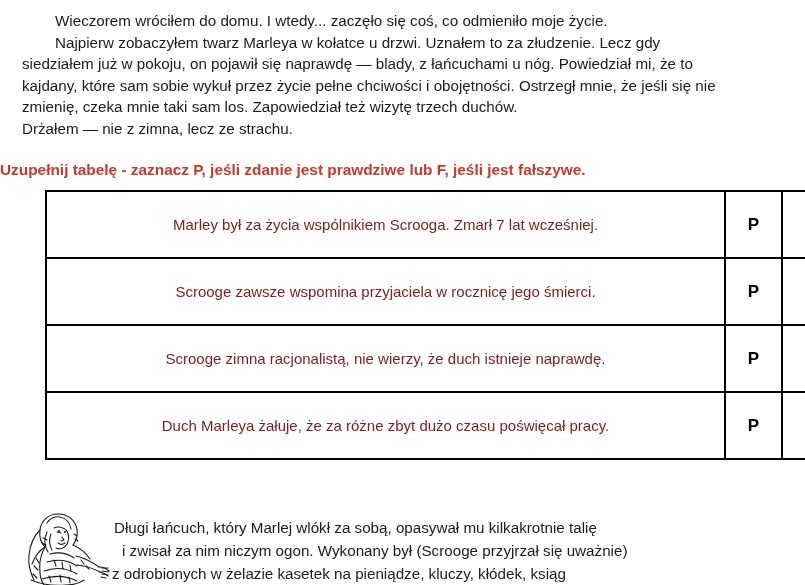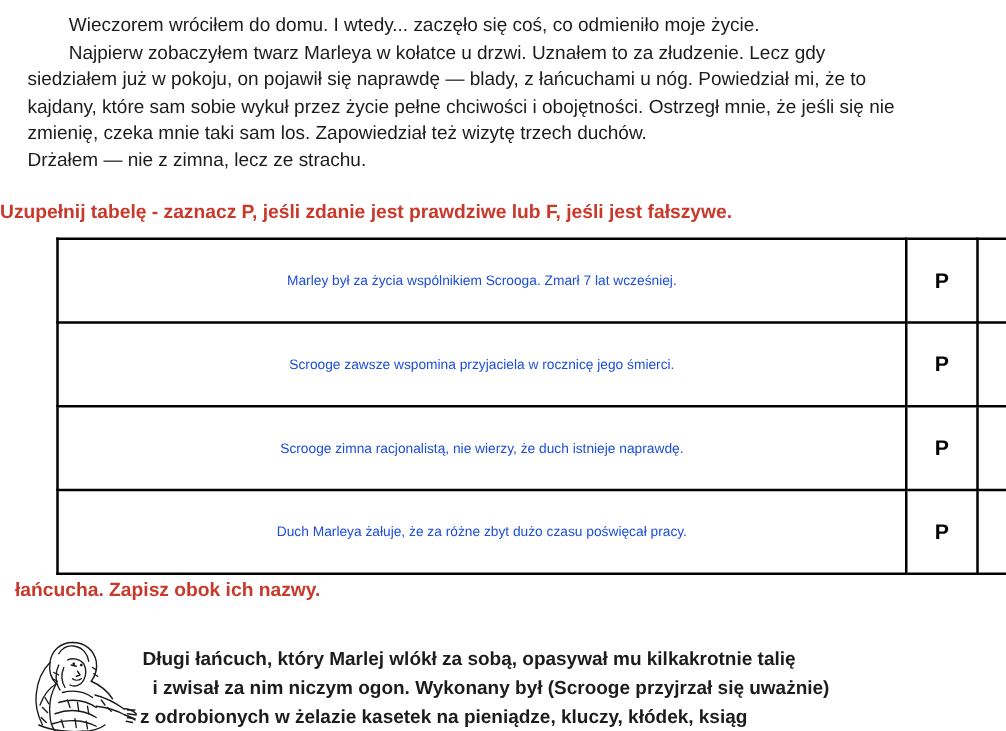--- a/index.html
+++ b/index.html
@@ -63,22 +63,22 @@
     left: 45px;
     top: 190px;
     width: 775px;            
     border-collapse: collapse;
     table-layout: fixed;
   }
   .tf-table td {
     border: 2.5px solid #000000;
     height: 63px;
     vertical-align: middle;
-    font-size: 11px;
-    color: #1d4ed8;
+    font-size: 15px;
+    color: #7f1d1d;
   }
   .tf-table td.statement {
     width: 657px;
     text-align: center;
     padding: 0 10px;
   }
   .tf-table td.mark {
     width: 53px;
     text-align: center;
     font-weight: bold;
@@ -86,21 +86,20 @@
     color: #000;
   }
 
   
   #excerpt-block {
     position: absolute;
     left: 0;
     top: 508px;
     width: 655px;
     height: 77px;
-    font-weight: bold;
   }
   #ghost-illustration {
     position: absolute;
     left: 14px;
     top: 2px;
     width: 98px;
     height: 76px;
   }
   #excerpt-text {
     position: absolute;
@@ -150,21 +149,20 @@
     </tr>
     <tr>
       <td class="statement">Duch Marleya żałuje, że za różne zbyt dużo czasu poświęcał pracy.</td>
       <td class="mark">P</td>
       <td class="mark">F</td>
     </tr>
   </tbody>
 </table>
 
 <div class="red-heading" id="instruction-two">
-  <span class="line">łańcucha. Zapisz obok ich nazwy.</span>
 </div>
 
 <div id="excerpt-block">
 
   <svg id="ghost-illustration" viewBox="0 0 98 76" xmlns="http://www.w3.org/2000/svg">
     <g fill="none" stroke="#1a1a1a" stroke-width="1.1" stroke-linecap="round" stroke-linejoin="round">
 
       <path d="M44 4 C34 4 27 11 26 20 C25 27 27 33 31 37"></path>
       <path d="M44 4 C54 4 61 10 63 19 C64 25 62 31 59 35"></path>
       <path d="M33 13 C36 8 41 6 46 7 C52 8 56 13 57 19"></path>

